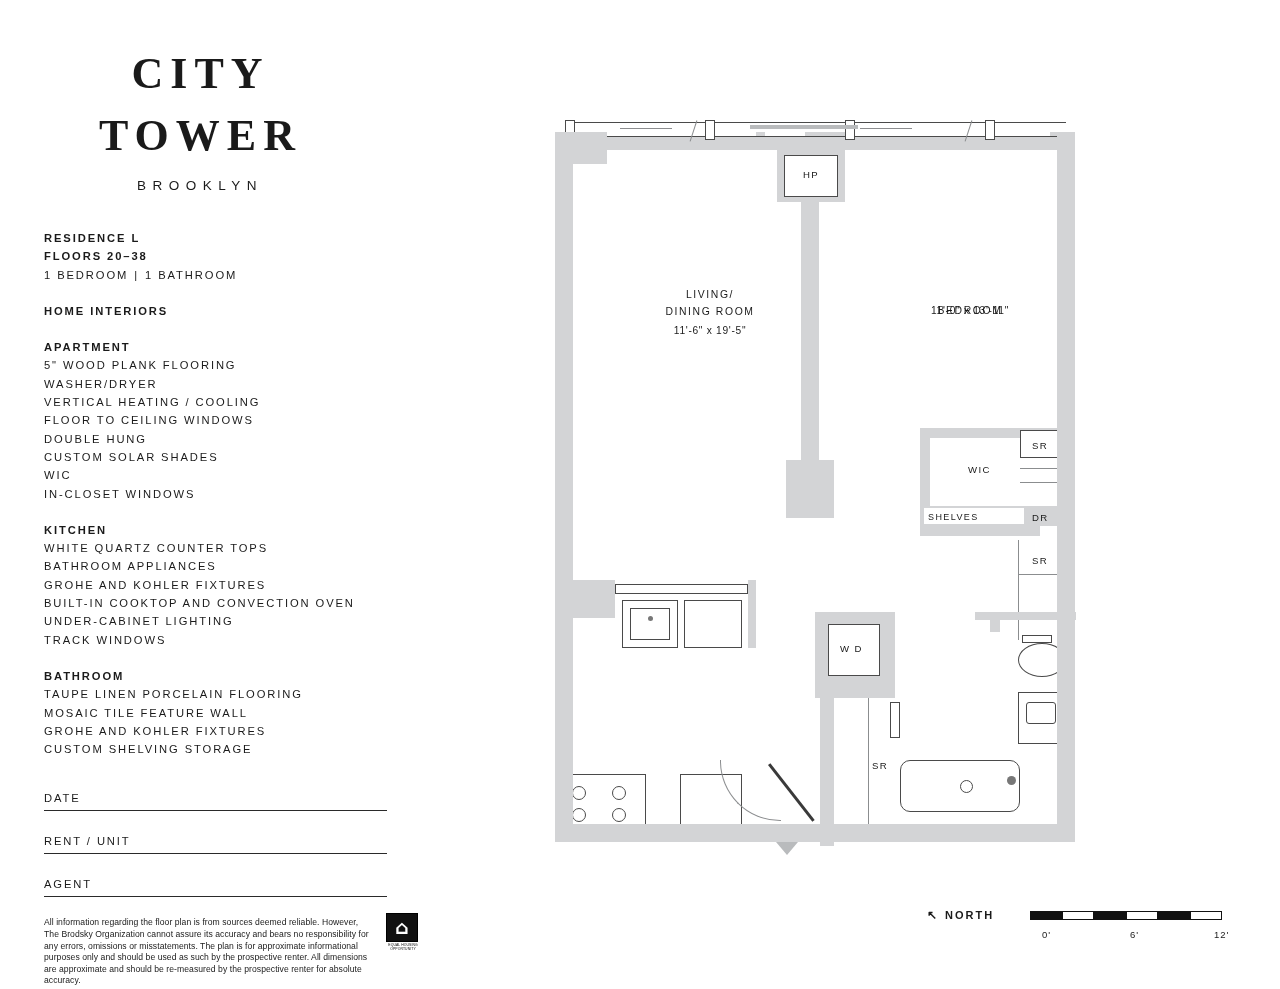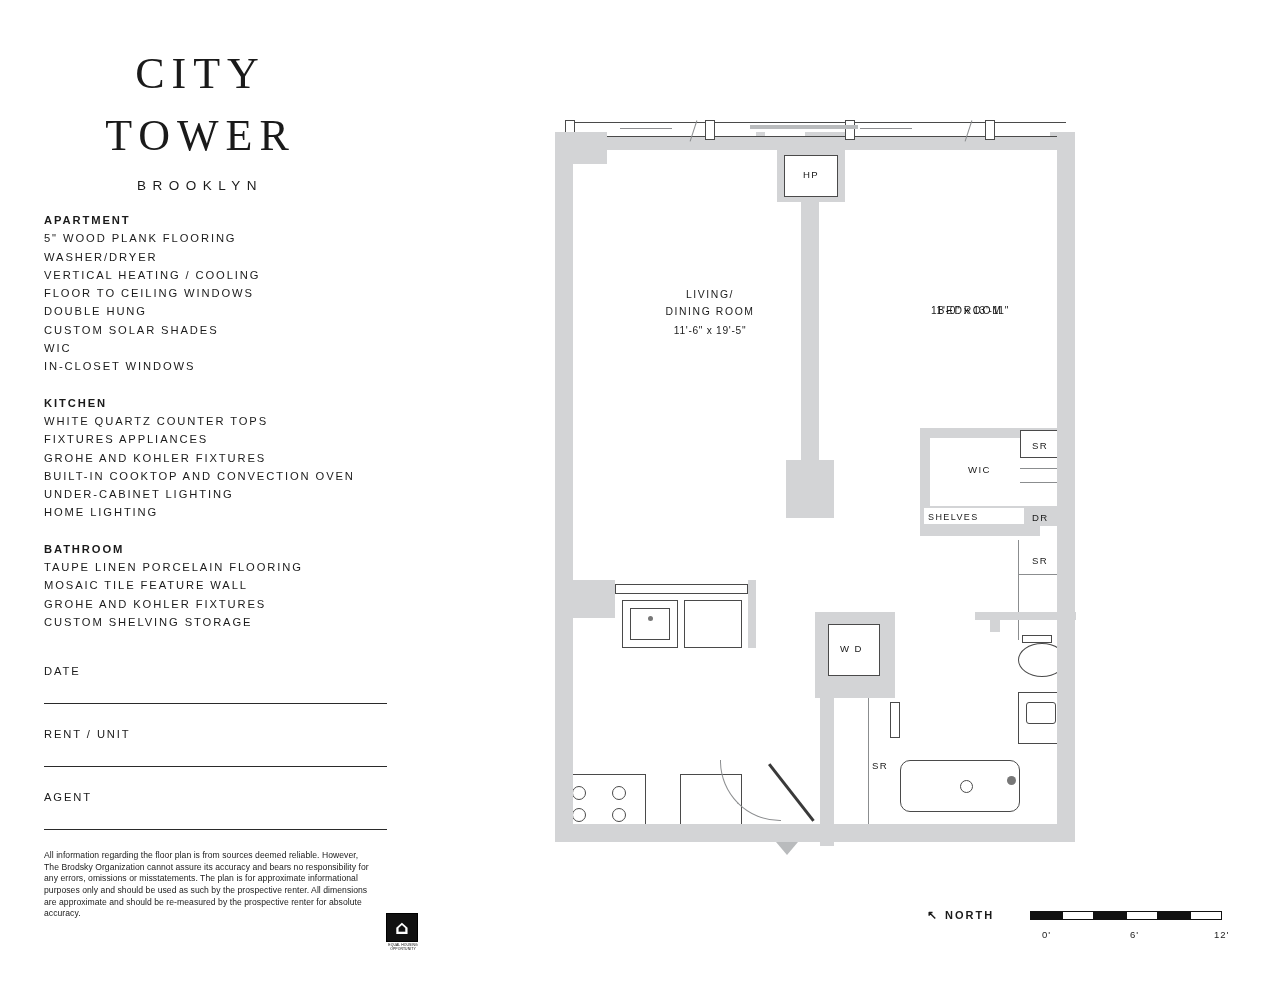--- a/index.html
+++ b/index.html
@@ -25,21 +25,21 @@
   }
 
   #brand {
     text-align: center;
     width: 306px;
   }
   #brand .line1, #brand .line2 {
     font-family: "Liberation Serif", serif;
     font-size: 44px;
     letter-spacing: 7px;
-    font-weight: 400;
+    font-weight: 700;
     line-height: 1.0;
     margin: 0;
     text-indent: 7px;
     text-align: center;
   }
   #brand .line1 { margin-top: 12px; }
   #brand .line2 { margin-top: 18px; }
   #brand .sub {
     font-size: 13.5px;
     letter-spacing: 6.5px;
@@ -68,21 +68,21 @@
   #res-block { margin-top: 36px; }
   .divider-inline {
     display: inline-block;
     padding: 0 6px;
   }
 
   
   #fields { margin-top: 30px; width: 343px; }
   .field {
     border-bottom: 1px solid #2a2a2a;
-    padding-bottom: 24px;
+    padding-bottom: 4px;
     margin-bottom: 20px;
   }
   .field-label {
     font-size: 11.2px;
     letter-spacing: 1.9px;
     font-weight: 400;
   }
 
   
   #disclaimer {
@@ -206,43 +206,52 @@
 <body>
 
 <div id="left-col">
 
   <div id="brand">
     <div class="line1">CITY</div>
     <div class="line2">TOWER</div>
     <div class="sub">BROOKLYN</div>
   </div>
 
+  <div id="res-block">
+    <div class="sec-head">RESIDENCE L</div>
+    <div class="sec-head">FLOORS 20–38</div>
+    <div class="sec-line">
+      <span>1 BEDROOM</span><span class="divider-inline">|</span><span>1 BATHROOM</span>
+    </div>
+    <div class="gap-sm"></div>
+    <div class="sec-head">HOME INTERIORS</div>
+  </div>
 
   <div class="gap-md"></div>
   <div>
     <div class="sec-head">APARTMENT</div>
     <div class="sec-line">5"  WOOD PLANK FLOORING</div>
     <div class="sec-line">WASHER/DRYER</div>
     <div class="sec-line">VERTICAL HEATING / COOLING</div>
     <div class="sec-line">FLOOR TO CEILING WINDOWS</div>
     <div class="sec-line">DOUBLE HUNG</div>
     <div class="sec-line">CUSTOM SOLAR SHADES</div>
     <div class="sec-line">WIC</div>
     <div class="sec-line">IN-CLOSET WINDOWS</div>
   </div>
 
   <div class="gap-md"></div>
   <div>
     <div class="sec-head">KITCHEN</div>
     <div class="sec-line">WHITE QUARTZ COUNTER TOPS</div>
-    <div class="sec-line">FIXTURES APPLIANCES</div>
+    <div class="sec-line">BATHROOM APPLIANCES</div>
     <div class="sec-line">GROHE AND KOHLER FIXTURES</div>
     <div class="sec-line">BUILT-IN COOKTOP AND CONVECTION OVEN</div>
     <div class="sec-line">UNDER-CABINET LIGHTING</div>
-    <div class="sec-line">HOME LIGHTING</div>
+    <div class="sec-line">TRACK WINDOWS</div>
   </div>
 
   <div class="gap-md"></div>
   <div>
     <div class="sec-head">BATHROOM</div>
     <div class="sec-line">TAUPE LINEN PORCELAIN FLOORING</div>
     <div class="sec-line">MOSAIC TILE FEATURE WALL</div>
     <div class="sec-line">GROHE AND KOHLER FIXTURES</div>
     <div class="sec-line">CUSTOM SHELVING STORAGE</div>
   </div>

